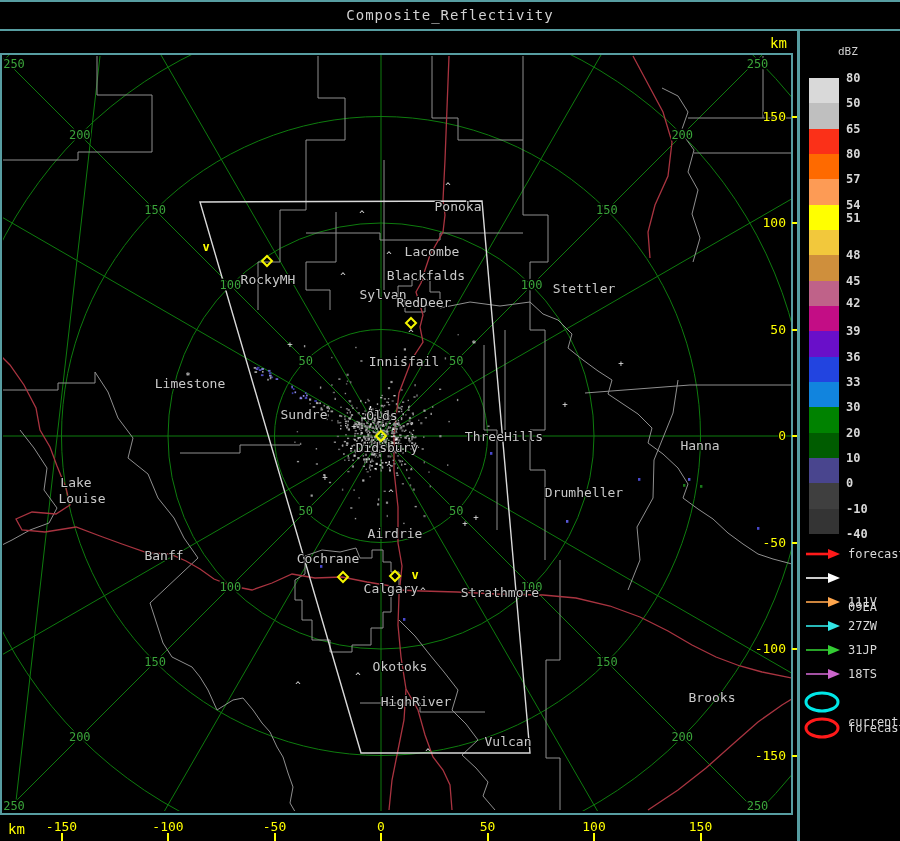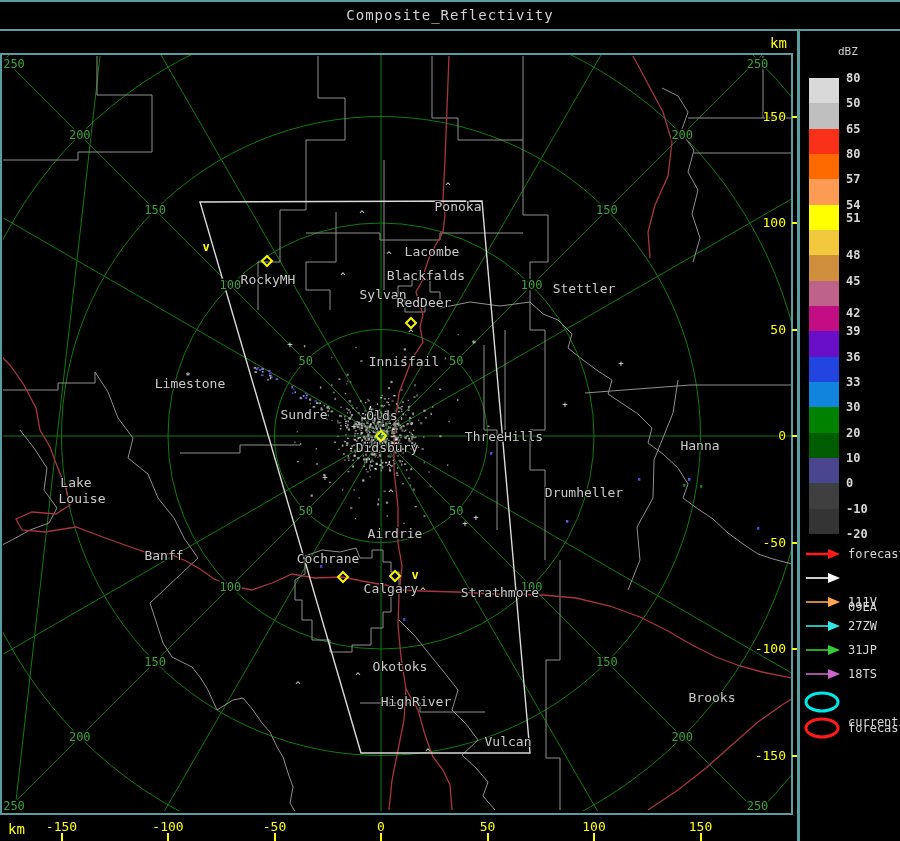--- a/index.html
+++ b/index.html
@@ -868,30 +868,30 @@
       <div class="scale-block" style="top:508.60999999999996px;height:25.83px;width:30px;left:809px;background:#343434;"></div>
       <div class="scale-label" style="top:71px;">80</div>
       <div class="scale-label" style="top:96.33px;">50</div>
       <div class="scale-label" style="top:121.66px;">65</div>
       <div class="scale-label" style="top:146.99px;">80</div>
       <div class="scale-label" style="top:172.32px;">57</div>
       <div class="scale-label" style="top:197.64999999999998px;">54</div>
       <div class="scale-label" style="top:211px;">51</div>
       <div class="scale-label" style="top:248.31px;">48</div>
       <div class="scale-label" style="top:273.64px;">45</div>
-      <div class="scale-label" style="top:306px;text-align:right;">42</div>
+      <div class="scale-label" style="top:296px;text-align:right;">42</div>
       <div class="scale-label" style="top:324.29999999999995px;">39</div>
       <div class="scale-label" style="top:349.63px;">36</div>
       <div class="scale-label" style="top:374.96px;">33</div>
       <div class="scale-label" style="top:400.28999999999996px;">30</div>
       <div class="scale-label" style="top:425.62px;">20</div>
       <div class="scale-label" style="top:450.95px;">10</div>
       <div class="scale-label" style="top:476.28px;">0</div>
       <div class="scale-label" style="top:501.60999999999996px;">-10</div>
-      <div class="scale-label" style="top:526.9399999999999px;">-20</div>
+      <div class="scale-label" style="top:526.9399999999999px;">-40</div>
     </div>
   <div id="legend">
       <svg class="abs" width="100" height="300" style="left:798px;top:540px;">
         <line x1="8" y1="14" x2="34" y2="14" stroke="#ff1a1a" stroke-width="2.6"></line>
         <path d="M 42 14 L 30 9 L 30 19 Z" fill="#ff1a1a"></path>
         <line x1="8" y1="38" x2="34" y2="38" stroke="#ffffff" stroke-width="1.6"></line>
         <path d="M 42 38 L 30 33 L 30 43 Z" fill="#ffffff"></path>
         <line x1="8" y1="62" x2="34" y2="62" stroke="#ffa64d" stroke-width="1.6"></line>
         <path d="M 42 62 L 30 57 L 30 67 Z" fill="#ffa64d"></path>
         <line x1="8" y1="86" x2="34" y2="86" stroke="#33e6e6" stroke-width="1.6"></line>

